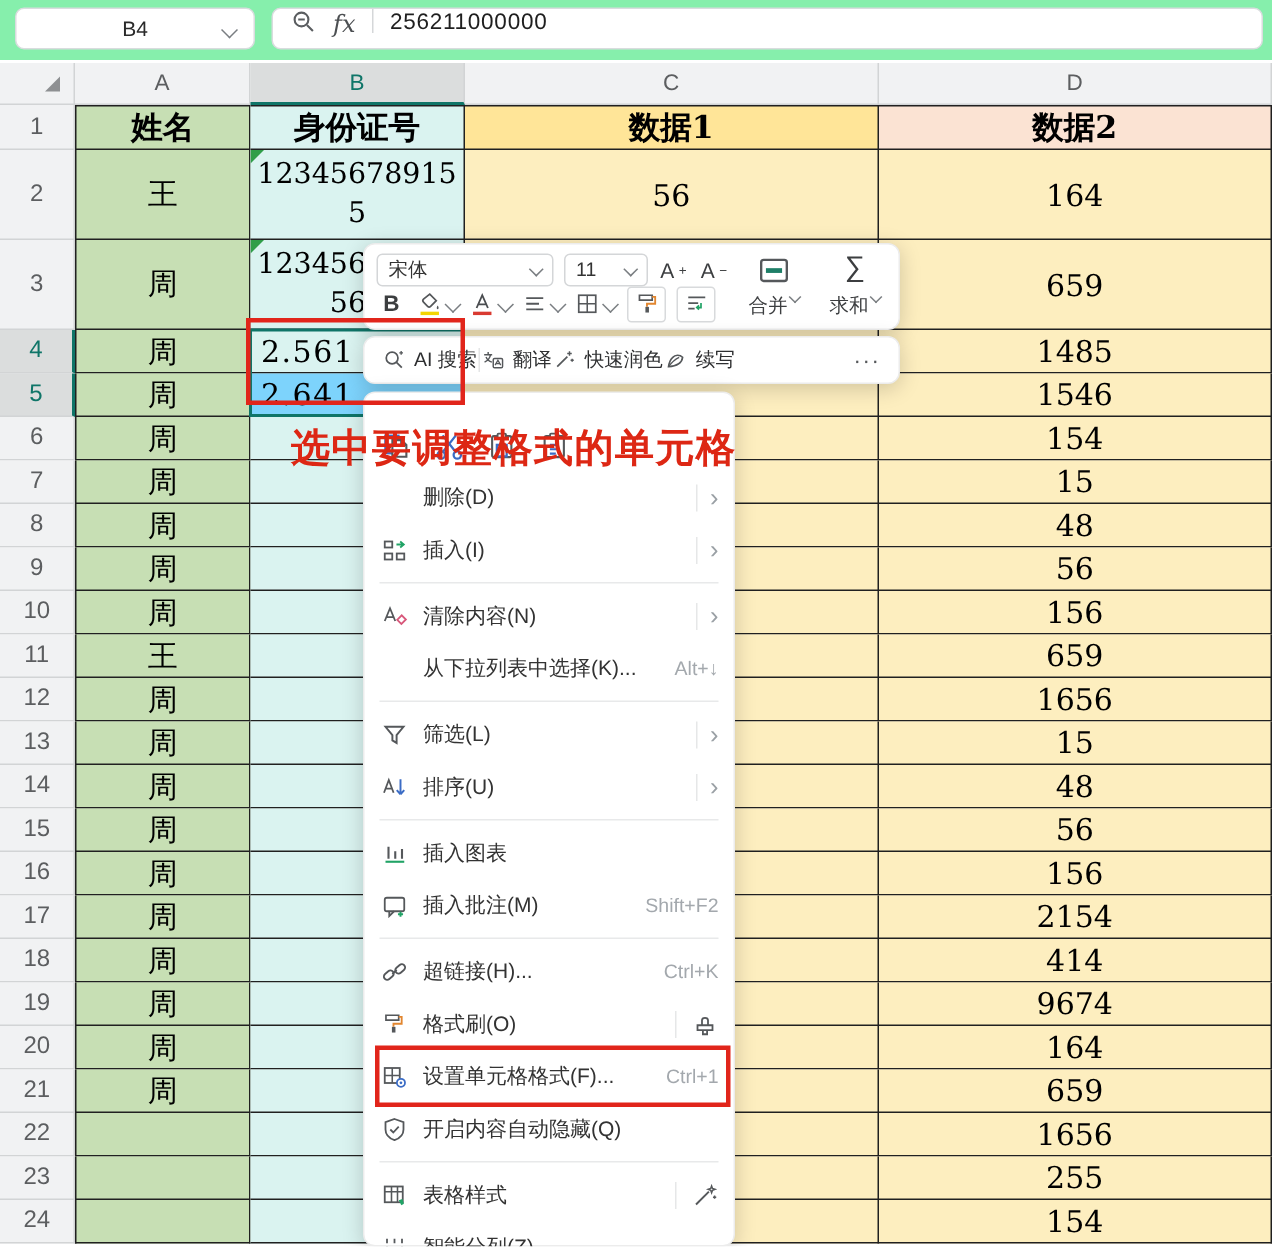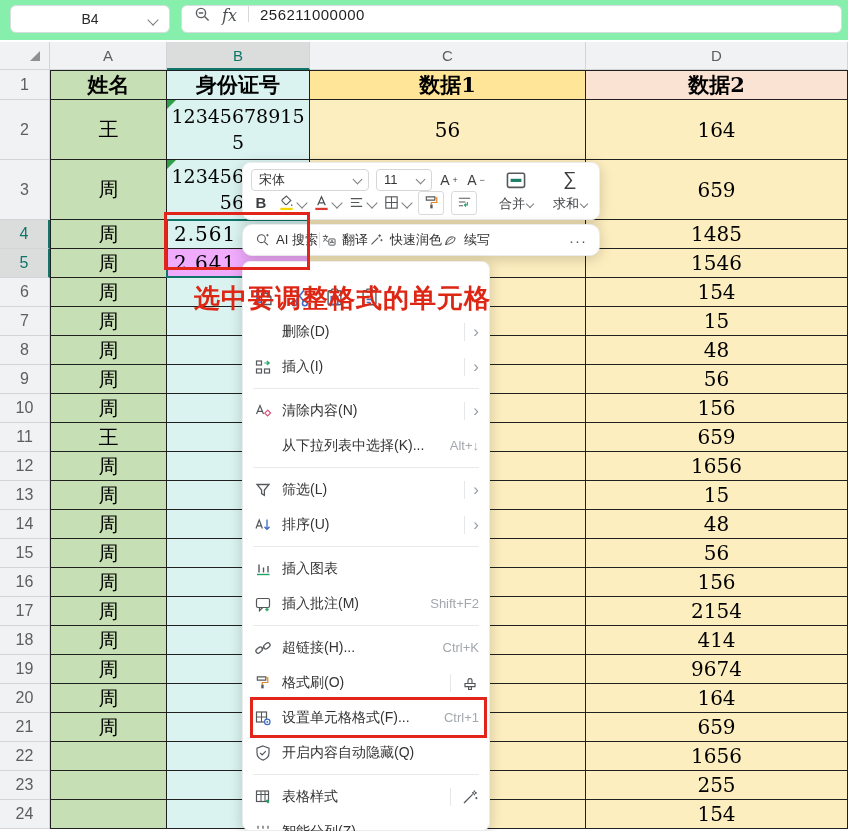--- a/index.html
+++ b/index.html
@@ -32,21 +32,21 @@
   .hcell.selcol{border-bottom:2.5px solid #0f7568;}
   .hcell.selrow{border-right:2.5px solid #0f7568;}
   .cornertri{position:absolute;right:9px;bottom:8px;width:0;height:0;
              border-bottom:10px solid #8e9092;border-left:10px solid transparent;}
   .cell{display:flex;align-items:center;justify-content:center;box-sizing:border-box;
         font-family:"DejaVu Serif","Liberation Serif",serif;font-size:20px;color:#000;
         border-right:1px solid #202020;border-bottom:1px solid #202020;position:relative;
         overflow:hidden;}
   .cell.acol{background:#c7dfb4;border-left:1px solid #202020;}
   .cell.bcol{background:#daf3f0;}
-  .cell.btint{background:#f0abfc;}
+  .cell.btint{background:#7dd3fc;}
   .cell.ccol,.cell.dcol{background:#fdeebf;}
   .cell.chead{background:#ffe598;}
   .cell.dhead{background:#fbe3d3;}
   .cell.hd{font-weight:bold;font-size:21px;}
   .cell.top{border-top:1px solid #202020;}
   .cell.wrap2{flex-direction:column;font-size:19px;line-height:1.35;}
   .cell.numleft{justify-content:flex-start;padding-left:7px;font-size:20px;letter-spacing:1px;}
   .tri-green::before{content:"";position:absolute;left:0;top:0;
         border-top:9px solid #2f9e49;border-right:9px solid transparent;}
   
@@ -64,25 +64,25 @@
   .font-combo{width:118px;gap:40px;}
   .size-combo{width:56px;}
   .tbtn{display:flex;align-items:center;justify-content:center;gap:3px;height:22px;min-width:20px;
         border-radius:3px;font-size:14px;color:#3c3e40;cursor:default;}
   .tbtn.framed{border:1px solid #d8dadc;width:24px;}
   .tbtn sup{font-size:9px;}
   .boldB{font-weight:bold;font-size:15px;}
   .mb-right{display:flex;gap:6px;align-items:stretch;padding-left:6px;}
   .bigbtn{display:flex;flex-direction:column;align-items:center;justify-content:space-between;
           padding:1px 2px;width:44px;}
-  .biglbl{display:flex;align-items:center;gap:2px;font-size:13px;color:#3c3e40;}
+  .biglbl{display:flex;gap:2px;font-size:13px;color:#3c3e40;}
   .biglbl .chev{width:5px;height:5px;}
   .sigma{font-size:19px;color:#3c3e40;line-height:1;}
   .aibar{left:242px;top:224px;width:358px;height:32px;display:flex;align-items:center;
-         padding:0 12px;gap:1px;font-size:13px;color:#2e2f31;border-radius:10px;}
+         padding:0 12px;gap:1px;font-size:13px;color:#2e2f31;}
   .chip{display:flex;align-items:center;gap:5px;}
   .aidiv{width:1px;height:16px;background:#e4e5e6;}
   .more{margin-left:auto;color:#55585b;font-size:15px;letter-spacing:1px;}
   
   .ctxmenu{left:242px;top:261px;width:248px;height:570px;border-radius:8px;padding:24px 0 0;}
   .cliprow{display:flex;gap:13px;height:28px;align-items:flex-start;padding-left:10px;}
   .clipbtn{width:22px;height:22px;display:flex;align-items:center;justify-content:center;}
   .mi{height:35px;display:flex;align-items:center;padding:0 10px;font-size:14px;color:#333;
       position:relative;box-sizing:border-box;}
   .mi .ic{width:19px;height:19px;margin-right:10px;flex:0 0 19px;display:flex;

